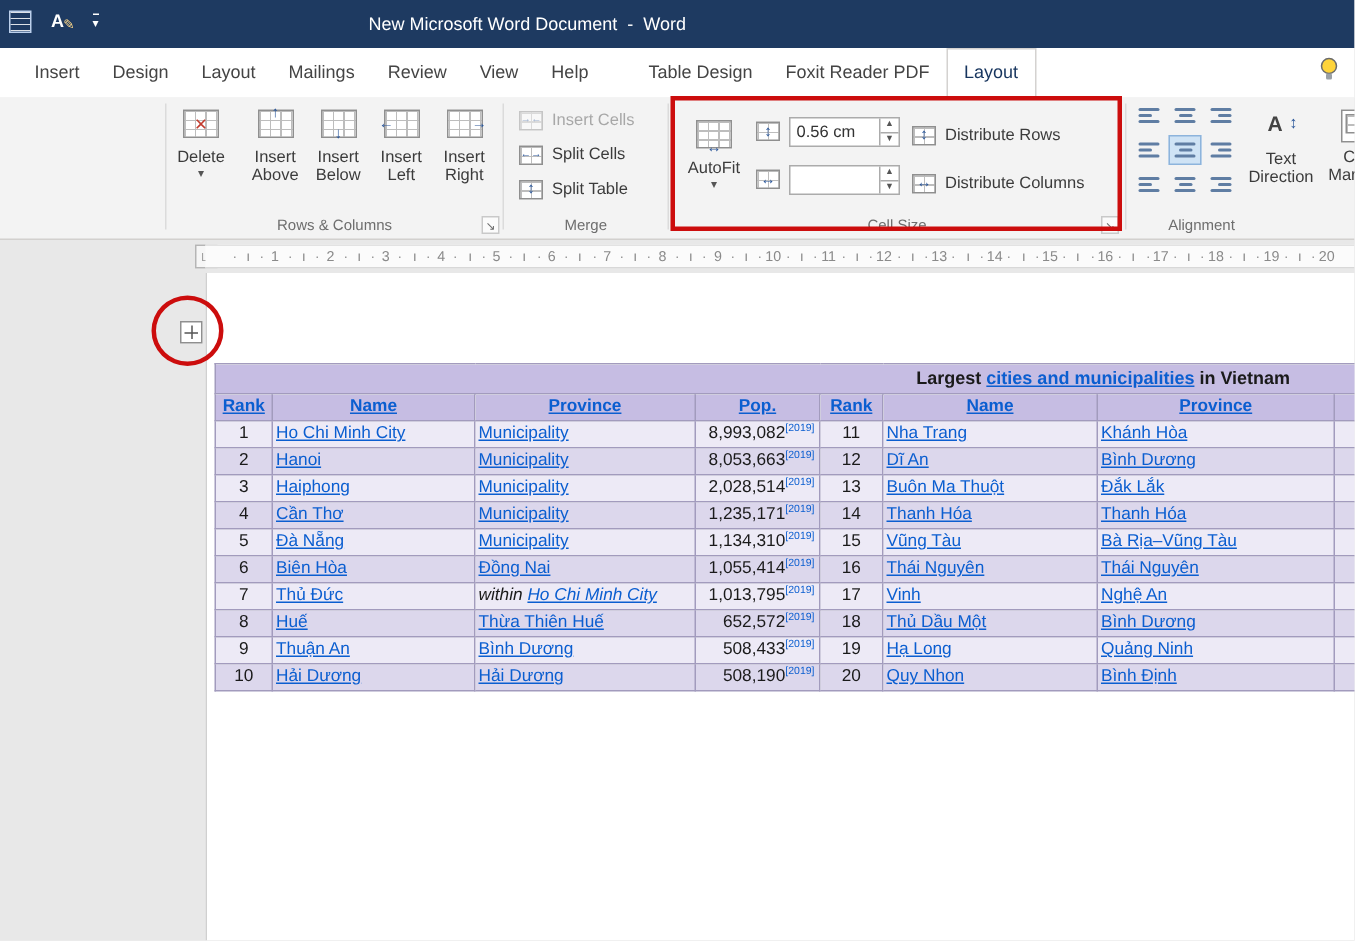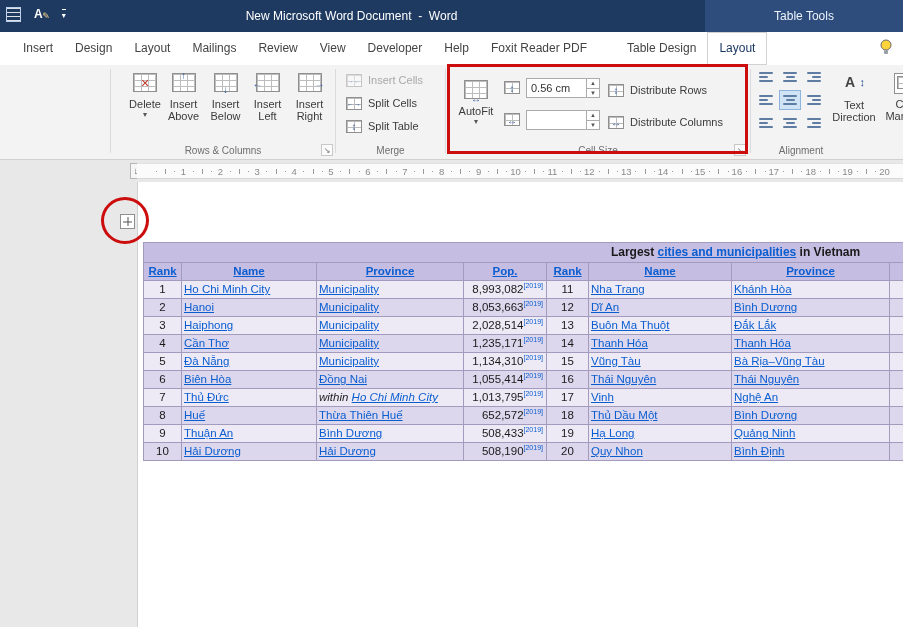--- a/index.html
+++ b/index.html
@@ -134,54 +134,52 @@
 </head>
 <body>
 
 <div id="titlebar">
   <div class="qat">
     <span class="app-ico"></span>
     <span class="spell-ico">A</span>
     <span class="qatdrop-ico">▾</span>
   </div>
   <div class="win-title">New Microsoft Word Document  -  Word</div>
-  <div class="ctx-seg">Table Tools</div>
 </div>
 
 <div id="tabrow">
   <div class="tabs-inner">
       <div class="tab">Insert</div>
       <div class="tab">Design</div>
       <div class="tab">Layout</div>
       <div class="tab">Mailings</div>
       <div class="tab">Review</div>
       <div class="tab">View</div>
-      <div class="tab">Developer</div>
       <div class="tab">Help</div>
+      <div class="tab" style="margin-left: 18px;">Table Design</div>
       <div class="tab">Foxit Reader PDF</div>
-      <div class="tab" style="margin-left: 18px;">Table Design</div>
       <div class="tab active">Layout</div>
     </div>
   <div class="bulb-wrap">
     <svg width="16" height="18" viewBox="0 0 16 18">
       <circle cx="8" cy="7" r="5" fill="#ffd43a" stroke="#6b6b6b" stroke-width="1"></circle>
       <rect x="6" y="12" width="4" height="4" rx="1" fill="#9aa0a6"></rect>
     </svg>
   </div>
 </div>
 
 <div id="ribbon">
   <div class="vdiv" style="left:110px"></div>
   <div class="vdiv" style="left:335px"></div>
   <div class="vdiv" style="left:445px"></div>
   <div class="vdiv" style="left:750px"></div>
 
 
   <div class="rgroup" style="left:111px;width:224px">
-    <div class="bbtn" style="left:12px;top:1px;width:44px">
+    <div class="bbtn" style="left:1px;top:1px;width:44px">
       <span class="ic"><span class="grid-ico big gi-x"></span></span>
       <span class="l">Delete</span>
       <span class="arrow">▾</span>
     </div>
     <div class="bbtn" style="left:52px;top:1px;width:41px">
       <span class="ic"><span class="grid-ico big gi-up"></span></span>
       <span class="l">Insert</span>
       <span class="l">Above</span>
     </div>
     <div class="bbtn" style="left:94px;top:1px;width:41px">

